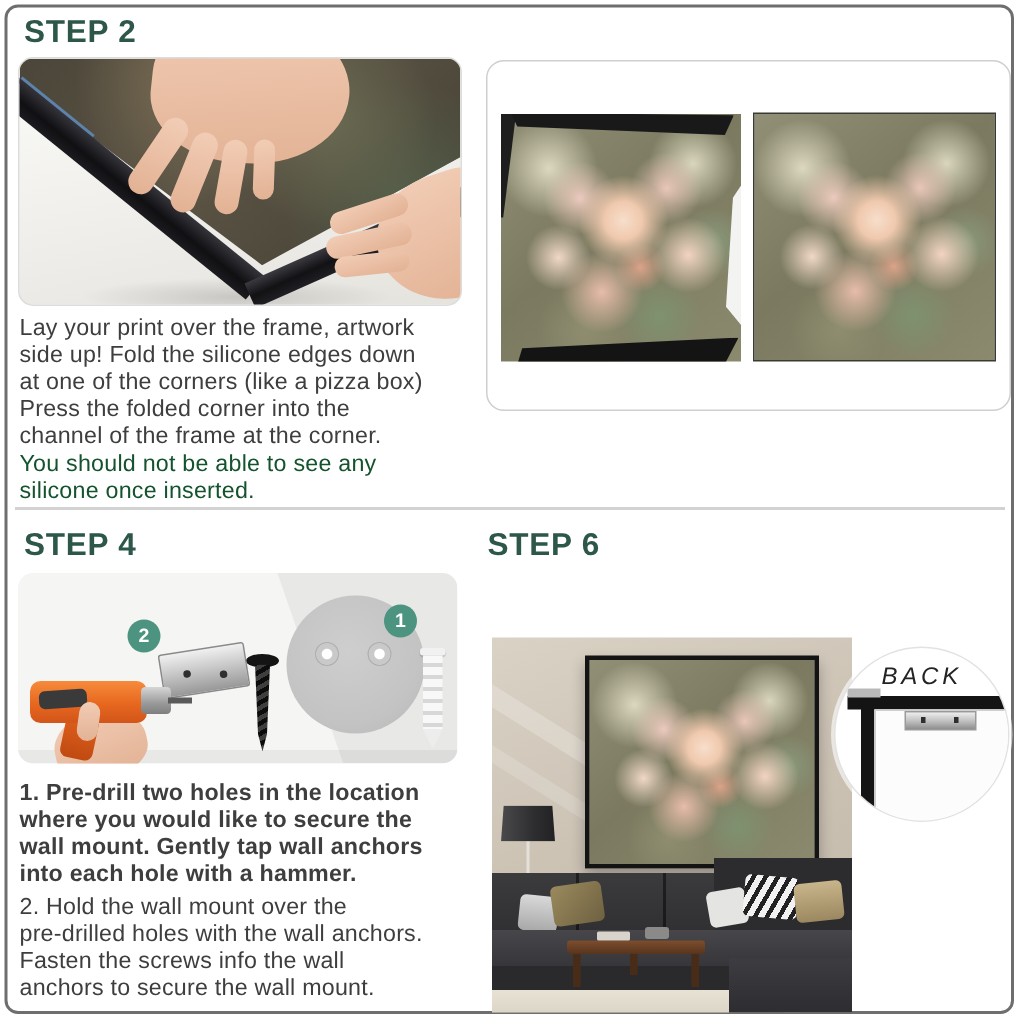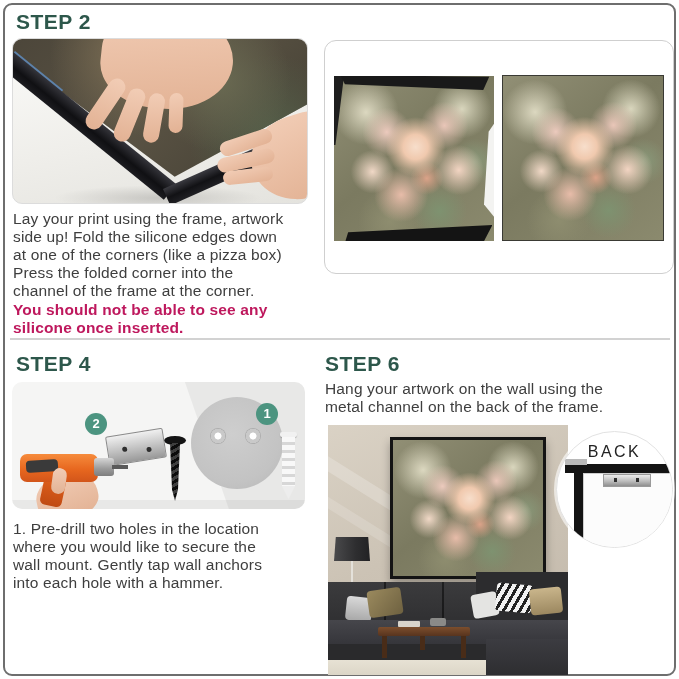--- a/index.html
+++ b/index.html
@@ -9,21 +9,21 @@
   }
   .outer-border{
     position:absolute;inset:3px;border:2px solid #6e6e6e;border-radius:9px;pointer-events:none;
   }
   .step-title{
     position:absolute;font-size:21px;font-weight:700;letter-spacing:.5px;color:#2d574b;
   }
   .body-text{
     position:absolute;font-size:15.5px;line-height:18px;letter-spacing:.15px;color:#3e3e3e;white-space:pre-line;
   }
-  .note-text{color:#be185d;font-weight:bold;}
+  .note-text{color:#14532d;}
   .divider{position:absolute;left:10px;right:9px;top:338px;height:2px;background:#d2d2d2;}
 
   
   .photo3{position:absolute;left:12px;top:38px;width:294px;height:164px;border-radius:10px;
     overflow:hidden;border:1px solid #dcdcdc;
     background:linear-gradient(168deg,#fbfbf9 0%,#efeeea 55%,#e4e3de 100%);}
   .photo3 .art-sheet{position:absolute;inset:0;
     background:
       radial-gradient(circle at 70% 25%,#6a6a52 0%,rgba(106,106,82,0) 30%),
       radial-gradient(circle at 40% 10%,#7d6f55 0%,rgba(125,111,85,0) 35%),
@@ -157,21 +157,21 @@
   .room .p-tan{left:202px;top:163px;width:32px;height:26px;background:linear-gradient(#c9b58b,#9c8860);transform:rotate(-6deg);}
   .room .table-top{position:absolute;left:50px;top:202px;width:92px;height:9px;border-radius:2px;
     background:linear-gradient(#7c4e2d,#58341e);}
   .room .table-leg{position:absolute;width:5px;height:24px;background:#47291637;background:#492c18;}
   .room .book{position:absolute;left:70px;top:196px;width:22px;height:6px;background:#d9d4cb;border-radius:1px;}
   .room .decor{position:absolute;left:102px;top:193px;width:16px;height:8px;background:#8a8a88;border-radius:2px;}
 
   
   .back-circle{position:absolute;left:556px;top:431px;width:115px;height:115px;border-radius:50%;
     background:#fff;border:1px solid #e2e2e2;overflow:hidden;z-index:5;
-    box-shadow:0 0 0 2px rgba(255,255,255,.6);}
+    box-shadow:0 0 0 2px rgba(255,255,255,.6);font-style:italic;}
   .back-circle .back-label{position:absolute;left:0;right:0;top:11px;text-align:center;
     font-size:16px;letter-spacing:2.5px;color:#232323;font-weight:500;}
   .back-circle .corner-cap{position:absolute;left:8px;top:27px;width:22px;height:6px;background:#b9b9b9;}
   .back-circle .frame-top{position:absolute;left:8px;top:32px;width:108px;height:9px;background:#141414;}
   .back-circle .frame-left{position:absolute;left:17px;top:40px;width:9px;height:76px;background:#141414;}
   .back-circle .backing{position:absolute;left:26px;top:41px;right:0;bottom:0;background:#fcfcfc;
     border-left:1px solid #cfcfcf;border-top:1px solid #cfcfcf;}
   .back-circle .channel{position:absolute;left:46px;top:42px;width:46px;height:11px;
     background:linear-gradient(180deg,#ededed 0%,#bdbdbd 55%,#8f8f8f 100%);border:1px solid #9a9a9a;}
   .back-circle .channel i{position:absolute;top:3px;width:3px;height:4px;background:#2e2e2e;}
@@ -195,21 +195,21 @@
     <div class="finger f1 skin"></div>
     <div class="finger f2 skin"></div>
     <div class="finger f3 skin"></div>
     <div class="finger f4 skin"></div>
     <div class="palm-right skin"></div>
     <div class="finger rf1 skin"></div>
     <div class="finger rf2 skin"></div>
     <div class="finger rf3 skin"></div>
   </div>
 
-  <div class="body-text" style="left:13px;top:210px;">Lay your print using the frame, artwork
+  <div class="body-text" style="left:13px;top:210px;">Lay your print over the frame, artwork
 side up! Fold the silicone edges down
 at one of the corners (like a pizza box)
 Press the folded corner into the
 channel of the frame at the corner.</div>
   <div class="body-text note-text" style="left:13px;top:301px;">You should not be able to see any
 silicone once inserted.</div>
 
   <div class="panel">
     <div class="img-fold floral">
       <div class="fold-left"></div>
@@ -245,28 +245,30 @@
     </div>
     <div class="drill-hand skin"></div>
     <div class="drill-handle"></div>
     <div class="drill-body"></div>
     <div class="drill-grip"></div>
     <div class="drill-chuck"></div>
     <div class="drill-bit"></div>
     <div class="drill-finger skin"></div>
   </div>
 
-  <div class="body-text" style="left:13px;top:520px;">1. Pre-drill two holes in the location
+  <div class="body-text" style="left:13px;top:520px;font-weight:bold;">1. Pre-drill two holes in the location
 where you would like to secure the
 wall mount. Gently tap wall anchors
 into each hole with a hammer.</div>
+  <div class="body-text" style="left:13px;top:596px;">2. Hold the wall mount over the
+pre-drilled holes with the wall anchors.
+Fasten the screws info the wall
+anchors to secure the wall mount.</div>
 
   <div class="step-title" style="left:325px;top:352px;">STEP 6</div>
-  <div class="body-text" style="left:325px;top:380px;">Hang your artwork on the wall using the
-metal channel on the back of the frame.</div>
 
   <div class="room">
     <div class="light1"></div>
     <div class="light2"></div>
     <div class="art floral"></div>
     <div class="lamp-shade"></div>
     <div class="lamp-pole"></div>
     <div class="lamp-base"></div>
     <div class="rug"></div>
     <div class="floor-right"></div>

